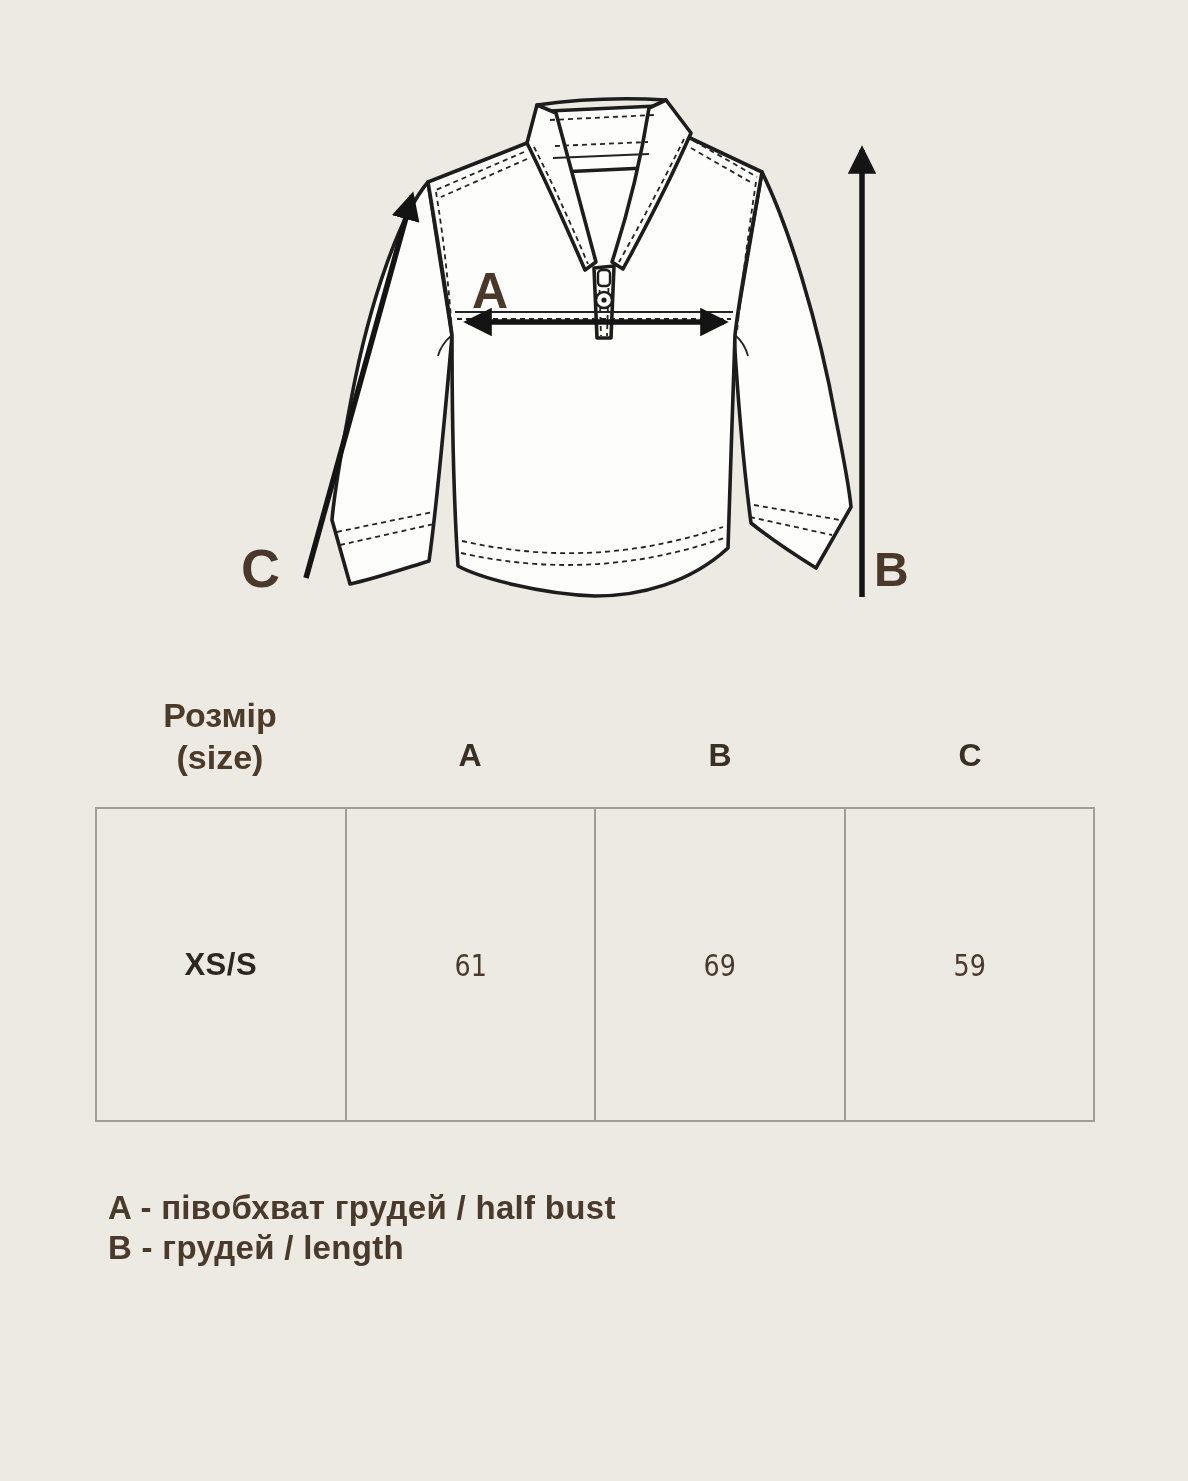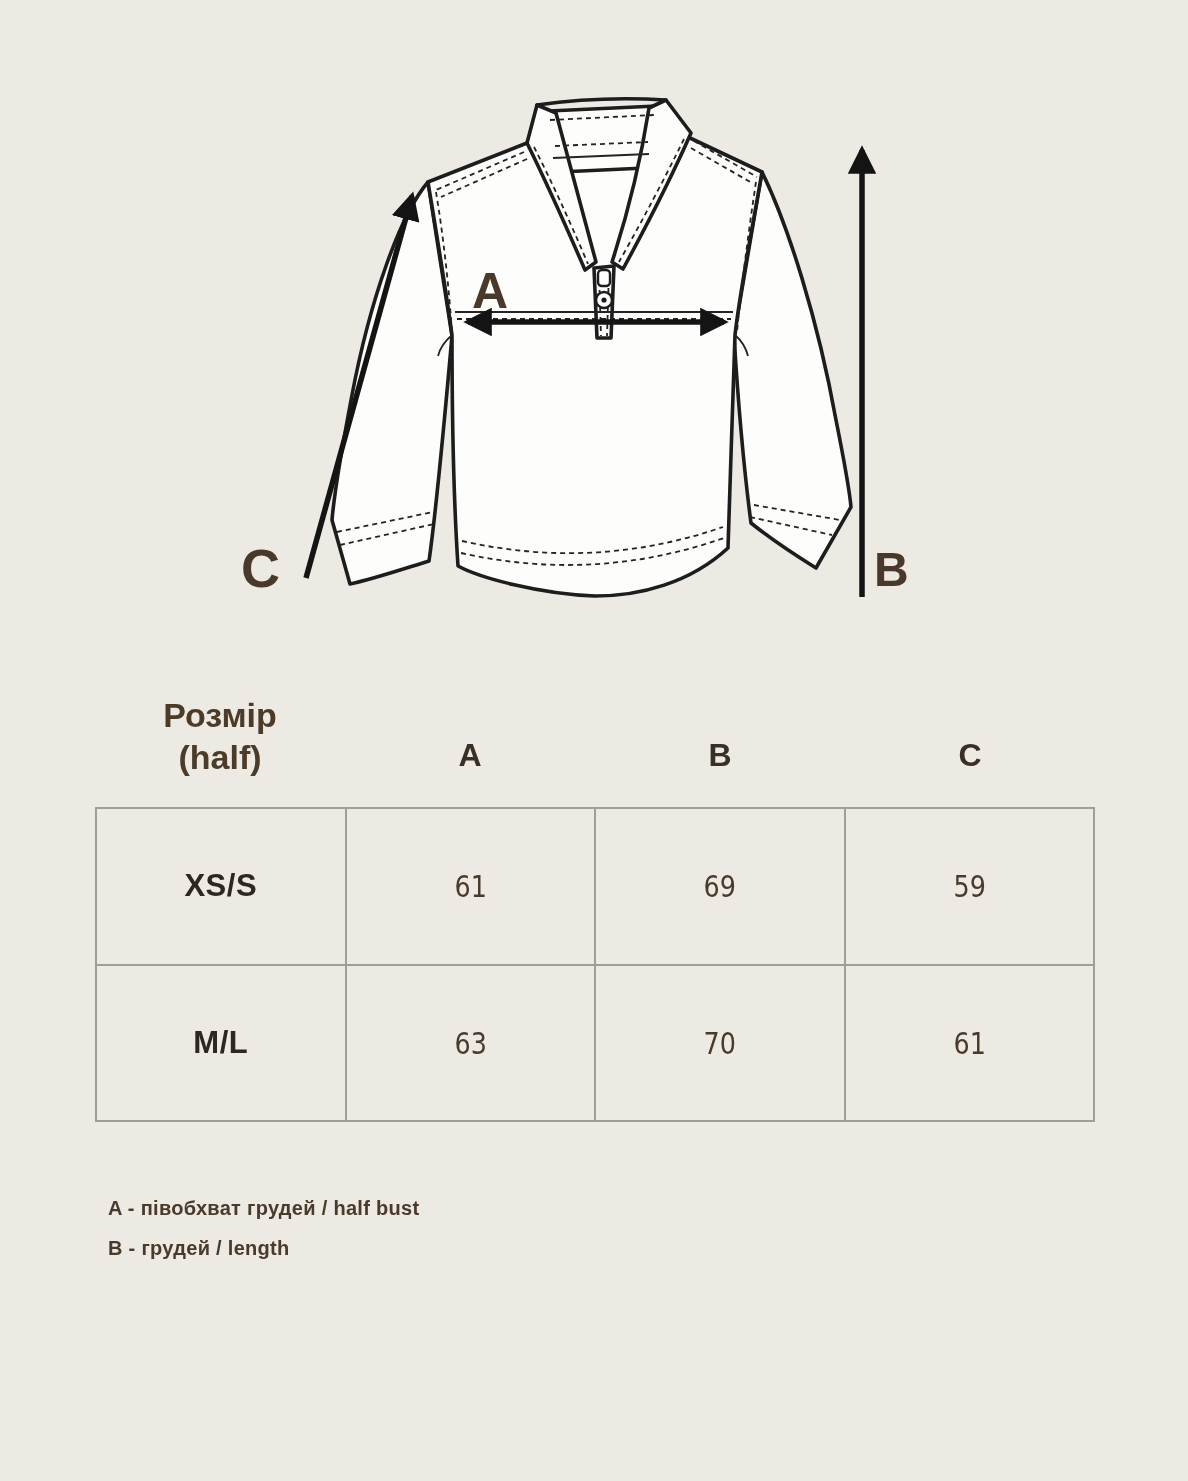--- a/index.html
+++ b/index.html
@@ -34,21 +34,21 @@
     text-align:center;vertical-align:middle;
     height:105px;
   }
   .cell-size{color:#2E2620;font-weight:bold;font-size:31px;letter-spacing:.5px;}
   .cell-num{color:#4A3A2B;font-weight:400;font-size:31px;font-family:"DejaVu Sans",sans-serif;margin-top:48px;}
   .cell-num span{display:inline-block;transform:scaleX(.82);}
 
   
   .legend{
     position:absolute;left:108px;top:1188px;
-    color:#4A3A2B;font-weight:bold;font-size:20px;line-height:40px;letter-spacing:.3px;
+    color:#4A3A2B;font-weight:bold;font-size:33px;line-height:40px;letter-spacing:.3px;
   }
 </style>
 </head>
 <body>
 
 <div class="page">
 
   <svg class="diagram-svg" width="1188" height="660" viewBox="0 0 1188 660">
     <defs>
       <marker id="ah-end" markerUnits="strokeWidth" markerWidth="5.2" markerHeight="5.2" viewBox="0 0 12 12" refX="10" refY="6" orient="auto">
@@ -135,41 +135,35 @@
     <g font-family="Liberation Sans, sans-serif" font-weight="bold" fill="#4A392A">
       <text x="472" y="308" font-size="50">A</text>
       <text x="241" y="587" font-size="54">C</text>
       <text x="874" y="586" font-size="48">B</text>
     </g>
   </svg>
 
   <div class="table-header">
     <div class="th-size">
       <span>Розмір</span>
-      <span>(half)</span>
+      <span>(size)</span>
     </div>
     <div class="th-col">A</div>
     <div class="th-col">B</div>
     <div class="th-col">C</div>
   </div>
 
   <table class="size-table">
     <tbody>
       <tr>
         <td class="cell-size">XS/S</td>
         <td class="cell-num"><span>61</span></td>
         <td class="cell-num"><span>69</span></td>
         <td class="cell-num"><span>59</span></td>
       </tr>
-      <tr>
-        <td class="cell-size">M/L</td>
-        <td class="cell-num"><span>63</span></td>
-        <td class="cell-num"><span>70</span></td>
-        <td class="cell-num"><span>61</span></td>
-      </tr>
     </tbody>
   </table>
 
   <div class="legend">
     <div>A - півобхват грудей / half bust</div>
     <div>B - грудей / length</div>
   </div>
 
 </div>
 

